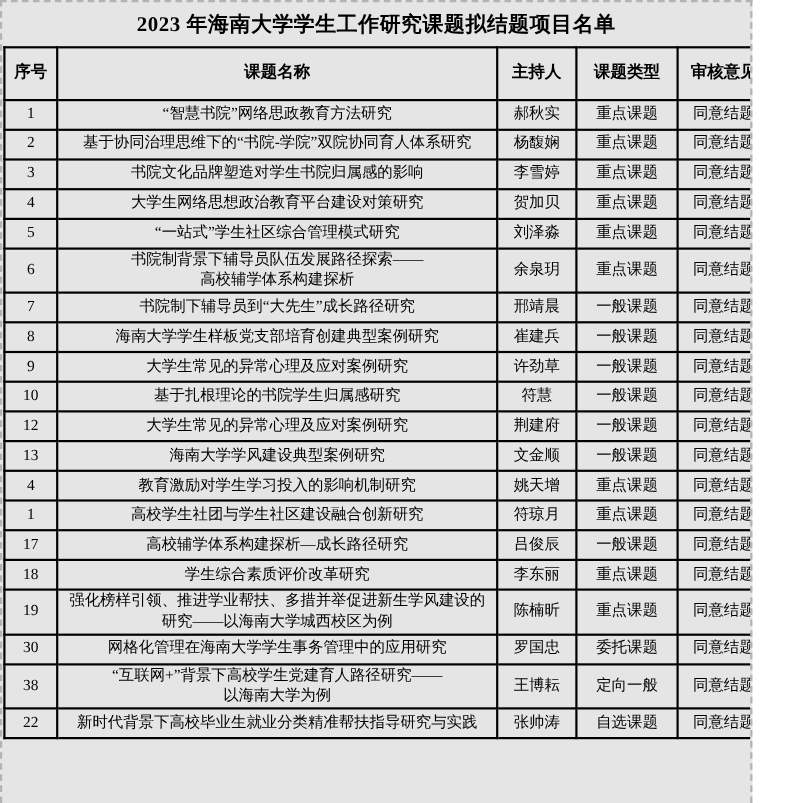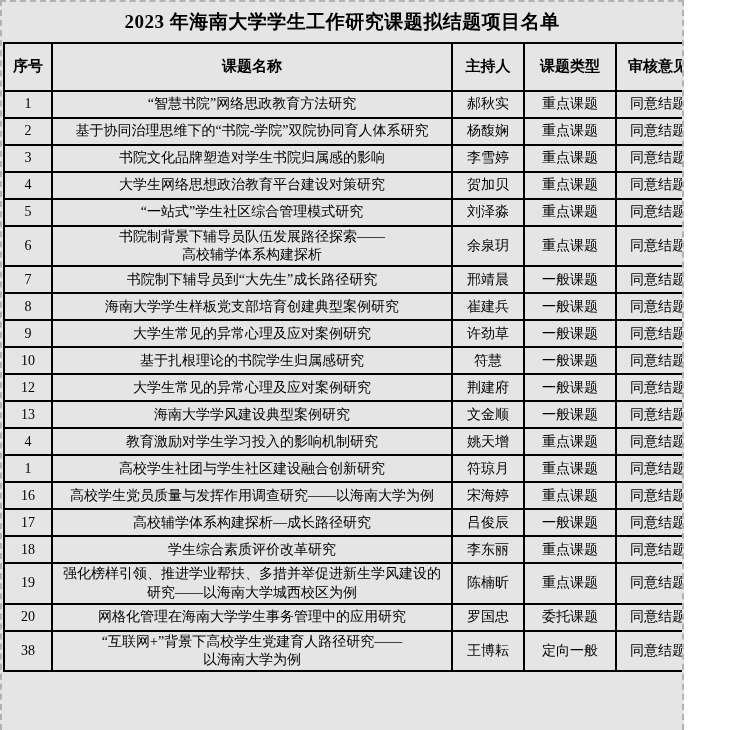--- a/index.html
+++ b/index.html
@@ -187,28 +187,20 @@
         </tr>
         <tr>
           <td>1</td>
           <td class="name-cell">高校学生社团与学生社区建设融合创新研究</td>
           <td>符琼月</td>
           <td>重点课题</td>
           <td>同意结题</td>
           <td></td>
         </tr>
         <tr>
-          <td>16</td>
-          <td class="name-cell">高校学生党员质量与发挥作用调查研究——以海南大学为例</td>
-          <td>宋海婷</td>
-          <td>重点课题</td>
-          <td>同意结题</td>
-          <td></td>
-        </tr>
-        <tr>
           <td>17</td>
           <td class="name-cell">高校辅学体系构建探析—成长路径研究</td>
           <td>吕俊辰</td>
           <td>一般课题</td>
           <td>同意结题</td>
           <td></td>
         </tr>
         <tr>
           <td>18</td>
           <td class="name-cell">学生综合素质评价改革研究</td>
@@ -220,31 +212,39 @@
         <tr>
           <td>19</td>
           <td class="name-cell">强化榜样引领、推进学业帮扶、多措并举促进新生学风建设的
 研究——以海南大学城西校区为例</td>
           <td>陈楠昕</td>
           <td>重点课题</td>
           <td>同意结题</td>
           <td></td>
         </tr>
         <tr>
-          <td>20</td>
+          <td>30</td>
           <td class="name-cell">网格化管理在海南大学学生事务管理中的应用研究</td>
           <td>罗国忠</td>
           <td>委托课题</td>
           <td>同意结题</td>
           <td></td>
         </tr>
         <tr>
           <td>38</td>
           <td class="name-cell">“互联网+”背景下高校学生党建育人路径研究——
 以海南大学为例</td>
           <td>王博耘</td>
           <td>定向一般</td>
           <td>同意结题</td>
           <td></td>
         </tr>
+        <tr>
+          <td>22</td>
+          <td class="name-cell">新时代背景下高校毕业生就业分类精准帮扶指导研究与实践</td>
+          <td>张帅涛</td>
+          <td>自选课题</td>
+          <td>同意结题</td>
+          <td></td>
+        </tr>
       </tbody>
   </table>
 </div>
 
 </body></html>

